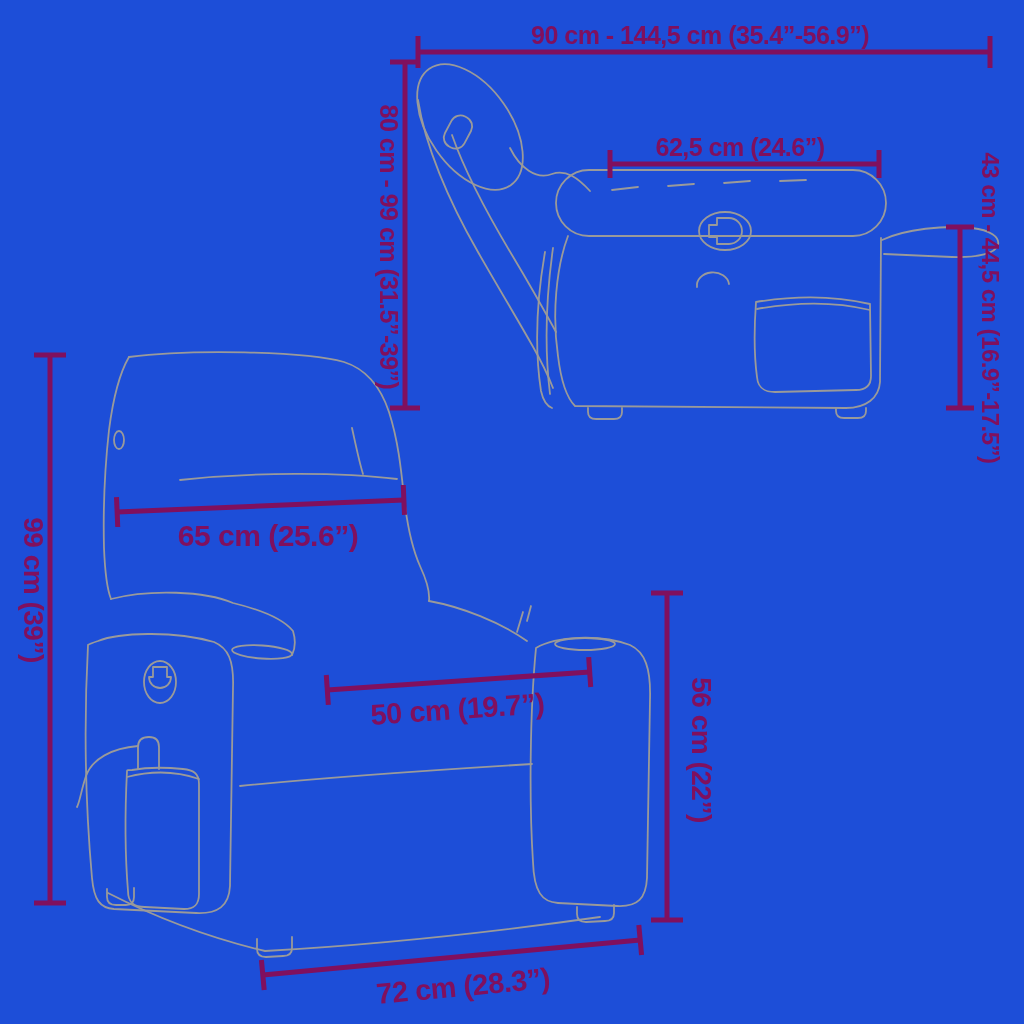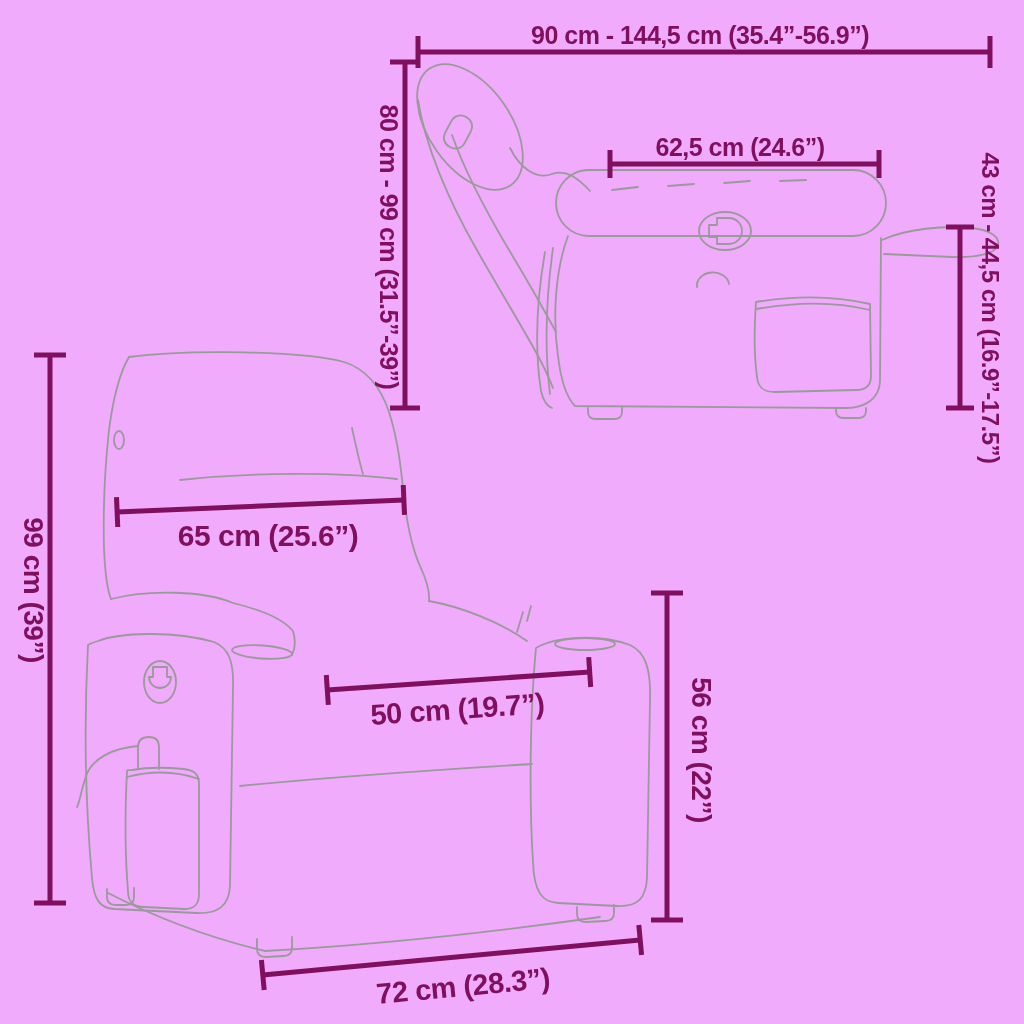--- a/index.html
+++ b/index.html
@@ -1,16 +1,16 @@
 <!DOCTYPE html>
 <html><head>
 <meta charset="utf-8">
 <style>
   html,body{margin:0;padding:0;background:#ffffff;}
-  .canvas{position:relative;width:1024px;height:1024px;background:#f0abfc;overflow:hidden;}
+  .canvas{position:relative;width:1024px;height:1024px;background:#1d4ed8;overflow:hidden;}
   svg{display:block;}
   text{font-family:"Liberation Sans","DejaVu Sans",sans-serif;font-weight:bold;letter-spacing:-0.5px;}
 </style>
 </head>
 <body>
 
 <div class="canvas">
 <svg width="1024" height="1024" viewBox="0 0 1024 1024" xmlns="http://www.w3.org/2000/svg">
 
   <g fill="none" stroke-width="1.8" stroke-linecap="round" stroke-linejoin="round" stroke="#9A9A9A">

